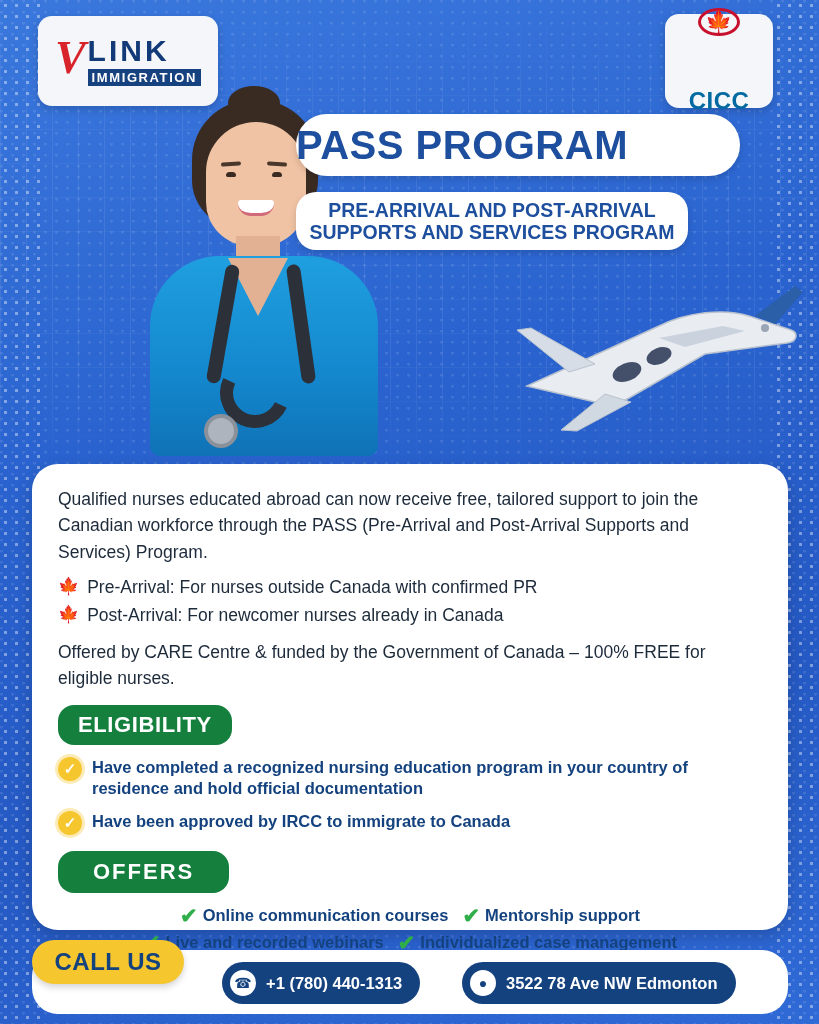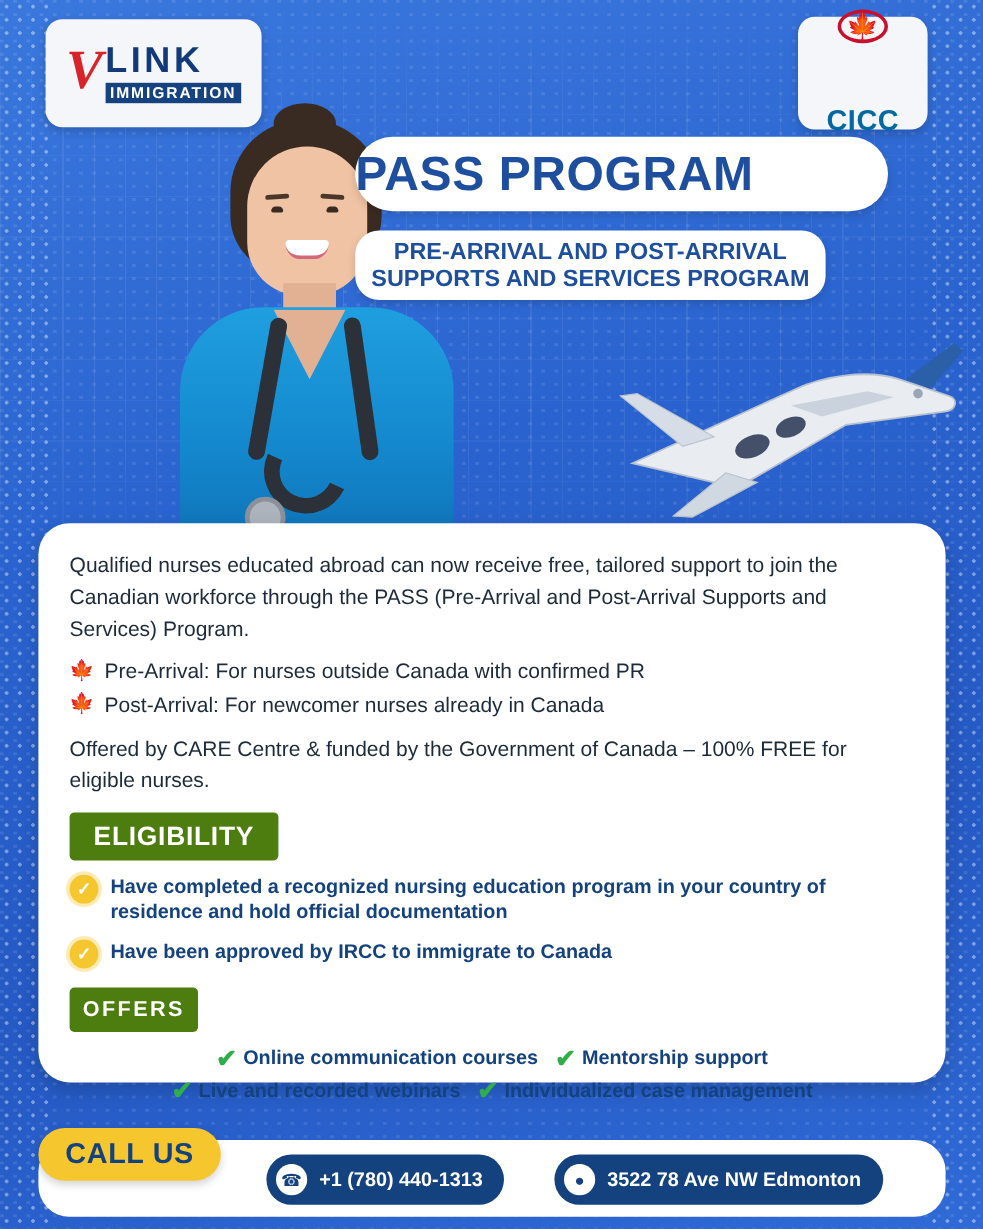--- a/index.html
+++ b/index.html
@@ -143,40 +143,40 @@
   .n-chest {
     position:absolute; left: 94px; top: 318px; width: 34px; height: 34px; border-radius:50%;
     background:#aeb4bd; border: 4px solid #8b919a;
   }
 
   
   .plane { position: absolute; right: 10px; top: 268px; width: 300px; height: 190px; }
 
   
   .card {
-    position: absolute; left: 32px; top: 436px; width: 756px; height: 466px;
+    position: absolute; left: 32px; top: 464px; width: 756px; height: 466px;
     background: #ffffff; border-radius: 26px;
     box-shadow: 0 6px 16px rgba(0,0,0,.18);
     padding: 22px 26px 18px 26px;
   }
   .intro {
     color: #1c2a3a; font-size: 17.5px; line-height: 1.5; margin-bottom: 10px;
   }
   .bullet-row { display: flex; align-items: flex-start; gap: 8px; margin: 3px 0; }
   .leaf { color: #d8232a; font-size: 17px; line-height: 1.4; }
   .bullet-row .txt { color:#1c2a3a; font-size: 17.5px; line-height: 1.45; }
   .offered { color:#1c2a3a; font-size: 17.5px; line-height: 1.5; margin-top: 10px; }
 
   .section-pill {
     display: inline-flex; align-items: center; justify-content: center;
-    background: #4d7c0f; color: #fff; border-radius: 4px;
+    background: #15803d; color: #fff; border-radius: 16px;
     font-weight: bold; letter-spacing: .6px;
   }
   .pill-elig { margin-top: 14px; padding: 7px 20px; font-size: 22px; }
-  .pill-offers { margin-top: 16px; padding: 8px 11px; font-size: 18px; letter-spacing: 2px; }
+  .pill-offers { margin-top: 16px; padding: 8px 35px; font-size: 22px; letter-spacing: 2px; }
 
   .elig-item { display: flex; align-items: flex-start; gap: 10px; margin-top: 12px; }
   .check-badge {
     flex: 0 0 auto; width: 24px; height: 24px; border-radius: 50%;
     background: #f6c62e; color: #ffffff; font-size: 15px; font-weight: bold;
     display: flex; align-items: center; justify-content: center;
     box-shadow: 0 0 0 3px rgba(246,198,46,.35);
   }
   .elig-text { color: #14427f; font-size: 16.5px; font-weight: bold; line-height: 1.28; }
 

